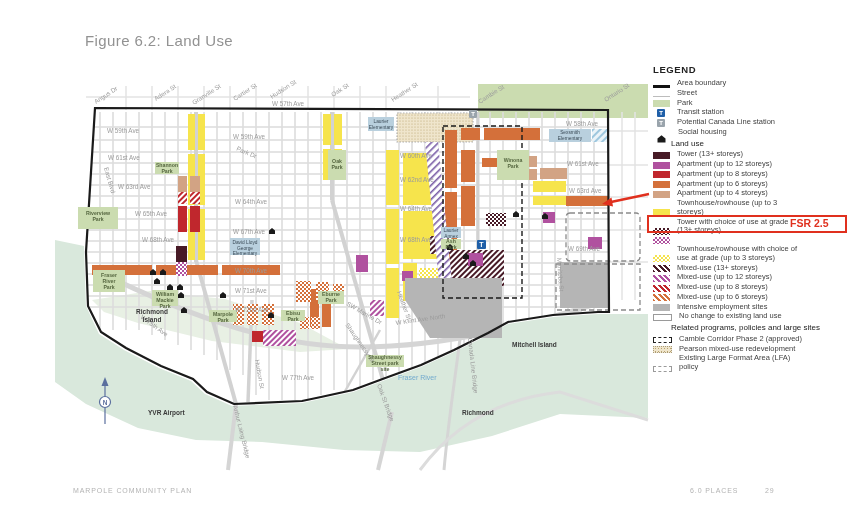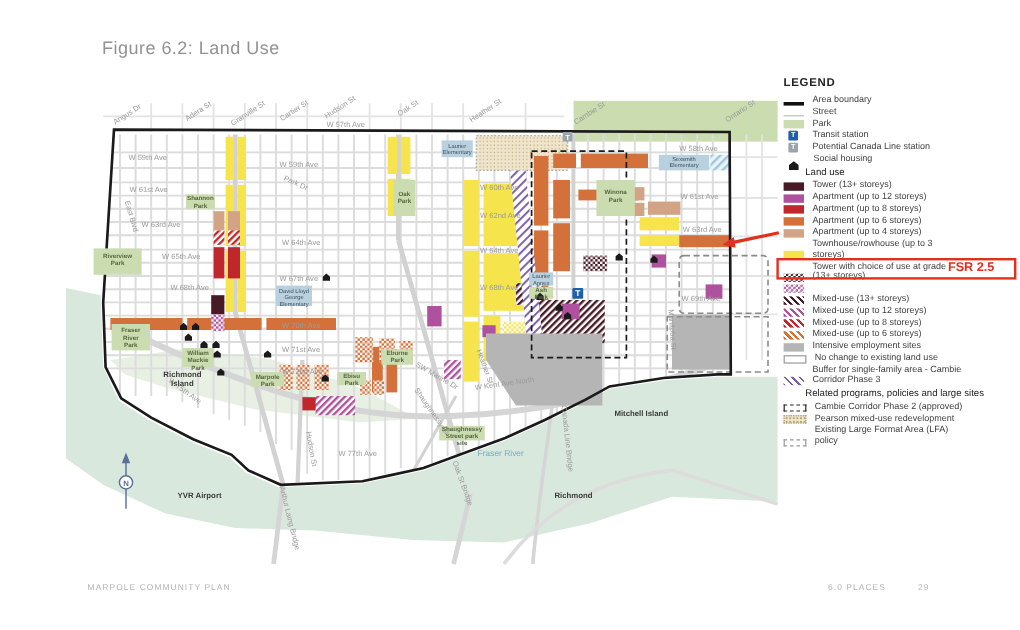--- a/index.html
+++ b/index.html
@@ -455,20 +455,24 @@
       <span class="lg-label">Townhouse/rowhouse (up to 3 storeys)</span>
     </div>
     <div class="lg-row">
       <span class="sw checker sw-check-maroon"></span>
       <span class="lg-label">Tower with choice of use at grade (13+ storeys)</span>
     </div>
     <div class="lg-row">
       <span class="sw checker sw-check-purple"></span>
     </div>
     <div class="lg-row">
+      <span class="sw checker sw-check-yellow"></span>
+      <span class="lg-label">Townhouse/rowhouse with choice of use at grade (up to 3 storeys)</span>
+    </div>
+    <div class="lg-row">
       <span class="sw sw-stripe-maroon"></span>
       <span class="lg-label">Mixed-use (13+ storeys)</span>
     </div>
     <div class="lg-row">
       <span class="sw sw-stripe-purple"></span>
       <span class="lg-label">Mixed-use (up to 12 storeys)</span>
     </div>
     <div class="lg-row">
       <span class="sw sw-stripe-red"></span>
       <span class="lg-label">Mixed-use (up to 8 storeys)</span>
@@ -477,24 +481,20 @@
       <span class="sw sw-stripe-orange"></span>
       <span class="lg-label">Mixed-use (up to 6 storeys)</span>
     </div>
     <div class="lg-row">
       <span class="sw sw-gray"></span>
       <span class="lg-label">Intensive employment sites</span>
     </div>
     <div class="lg-row">
       <span class="sw sw-nochange"></span>
       <span class="lg-label">No change to existing land use</span>
-    </div>
-    <div class="lg-row">
-      <span class="sw sw-buffer"></span>
-      <span class="lg-label">Buffer for single-family area - Cambie Corridor Phase 3</span>
     </div>
 
     <div class="lg-head">Related programs, policies and large sites</div>
 
     <div class="lg-row">
       <span class="sw sw-dash-black"></span>
       <span class="lg-label">Cambie Corridor Phase 2 (approved)</span>
     </div>
     <div class="lg-row">
       <span class="sw sw-stipple"></span>

